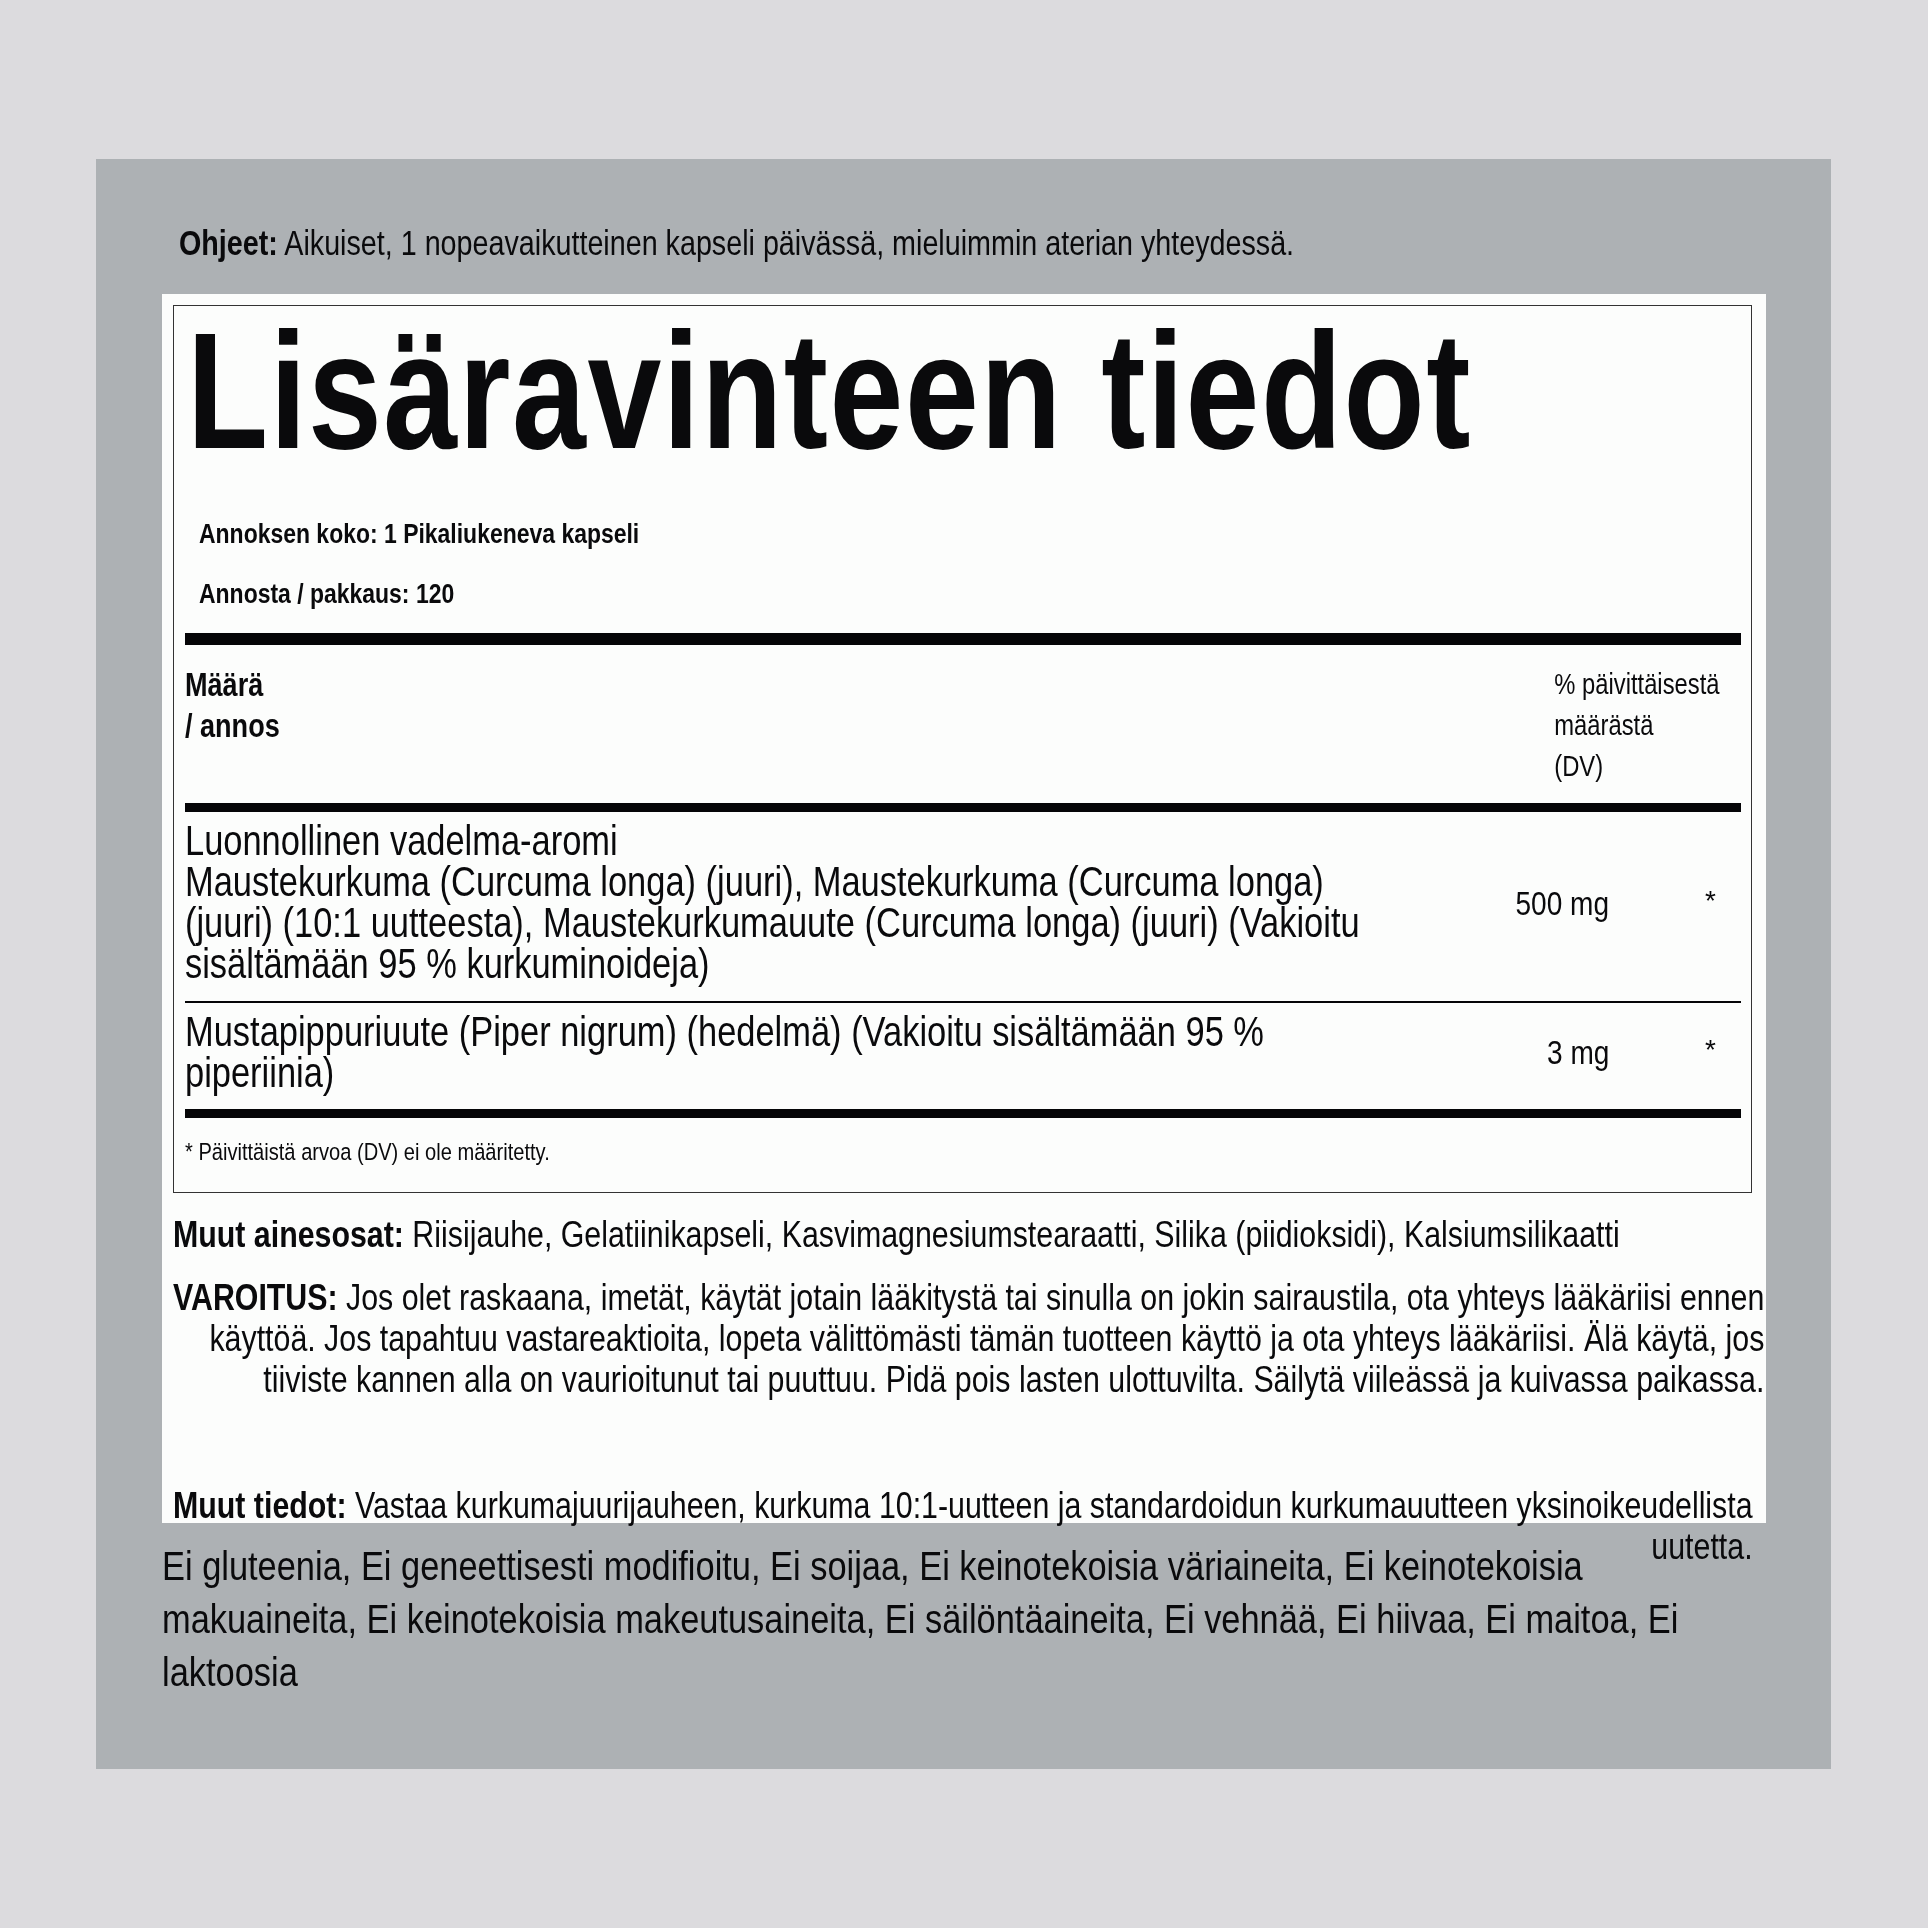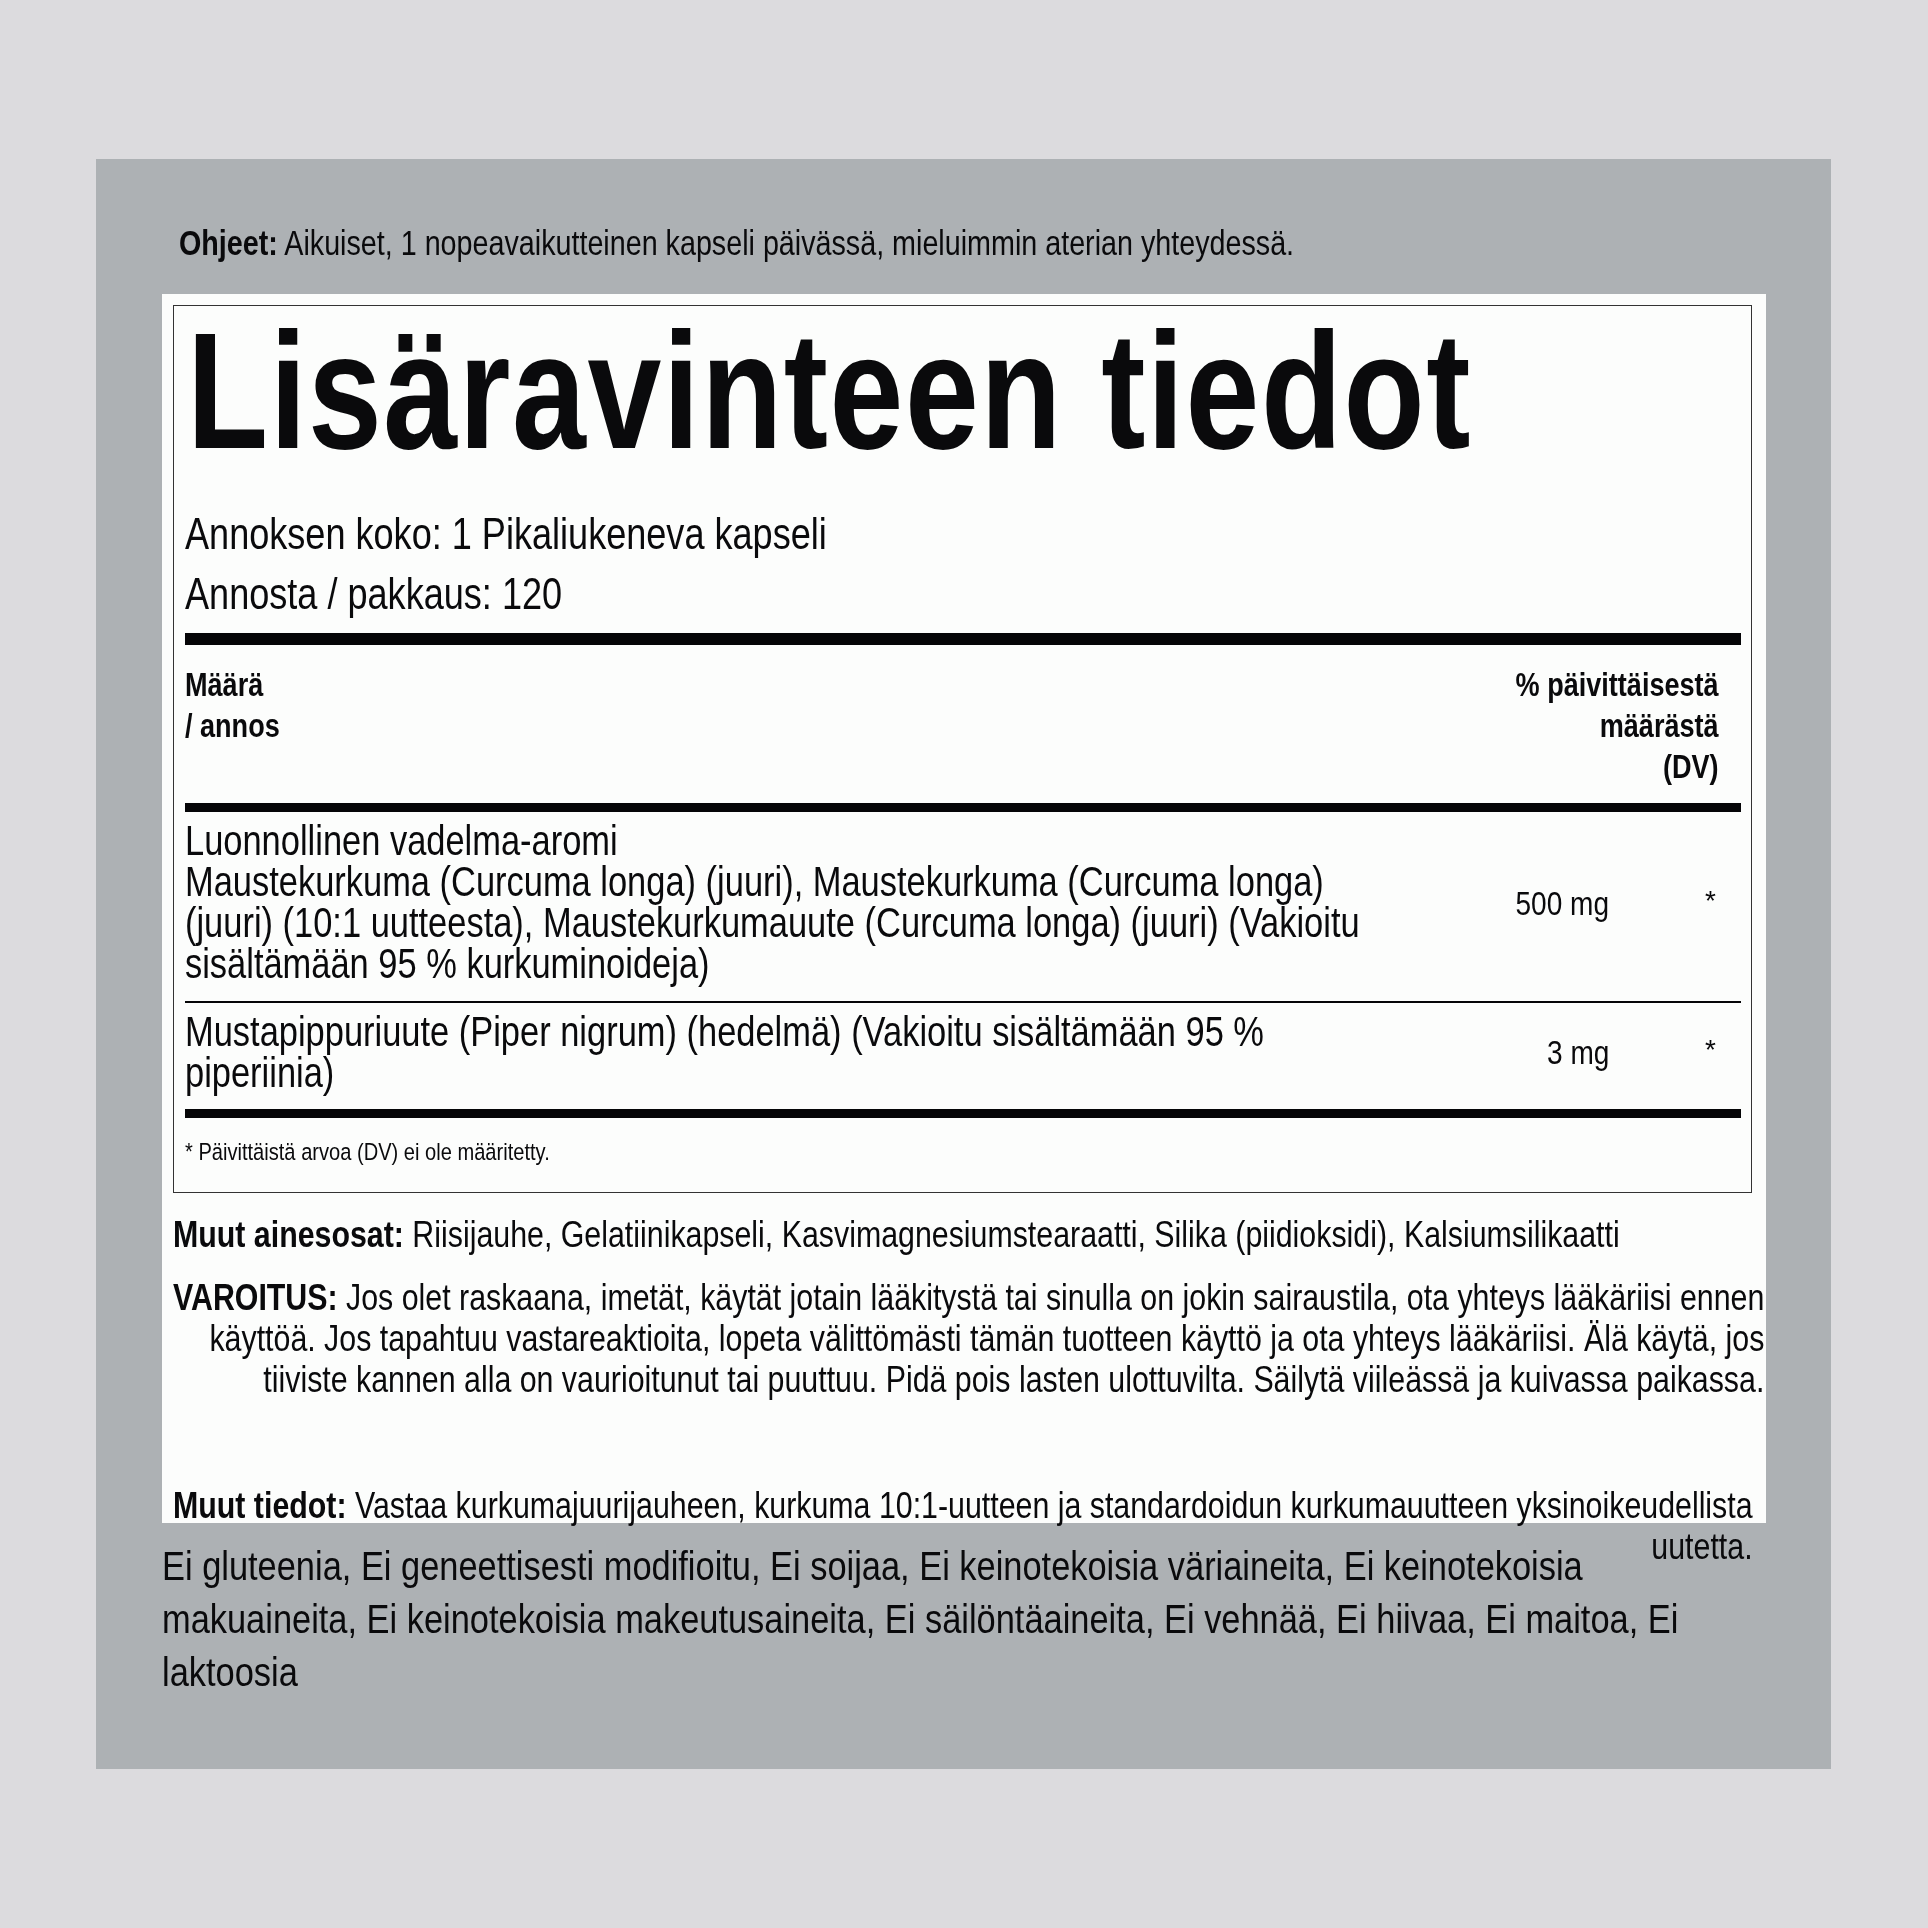--- a/index.html
+++ b/index.html
@@ -35,35 +35,35 @@
     background: #fcfdfc;
   }
   .title {
     position: absolute; left: 187px; top: 315px;
     font-size: 166px; line-height: 151px; font-weight: bold;
     white-space: nowrap;
     transform: scaleX(0.80); transform-origin: left top;
     letter-spacing: 1.9px;
   }
   .serving {
-    position: absolute; left: 185px;
-    font-size: 44px; line-height: 41px; white-space: nowrap;
+    position: absolute; left: 199px;
+    font-size: 28px; line-height: 41px; white-space: nowrap; font-weight: bold;
   }
   .serving .inner, .ing .inner, .misc .inner, .freefrom .inner {
     display: inline-block; transform: scaleX(0.82); transform-origin: left top; white-space: nowrap;
   }
   .rule { position: absolute; left: 185px; width: 1556px; background: #050507; }
   .hdr-left {
     position: absolute; left: 185px; top: 664px;
     font-size: 33px; line-height: 41px; font-weight: bold;
   }
   .hdr-left .inner { display: inline-block; transform: scaleX(0.82); transform-origin: left top; }
   .hdr-right {
     position: absolute; right: 209px; top: 664px;
-    font-size: 33px; line-height: 41px; font-weight: bold; text-align: right;
+    font-size: 29px; line-height: 41px; font-weight: normal; text-align: left;
   }
   .hdr-right .inner { display: inline-block; transform: scaleX(0.82); transform-origin: right top; }
   .ing {
     position: absolute; left: 185px;
     font-size: 42px; line-height: 41px;
   }
   .amt {
     position: absolute; font-size: 33px; line-height: 41px; white-space: nowrap; text-align: center;
   }
   .amt .inner { display: inline-block; transform: scaleX(0.85); transform-origin: right top; }

